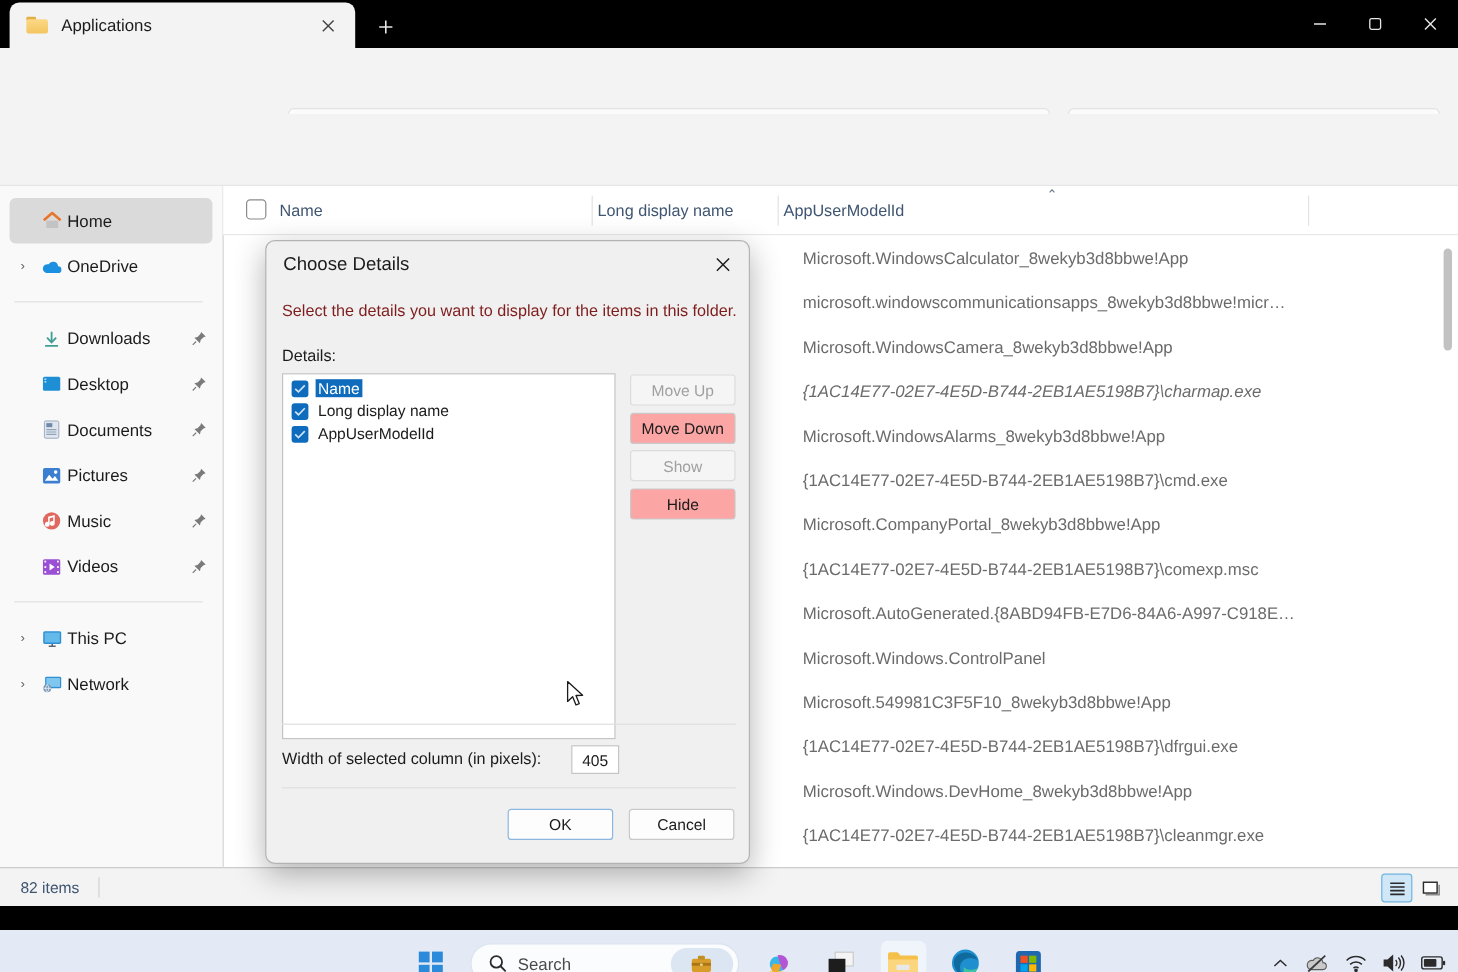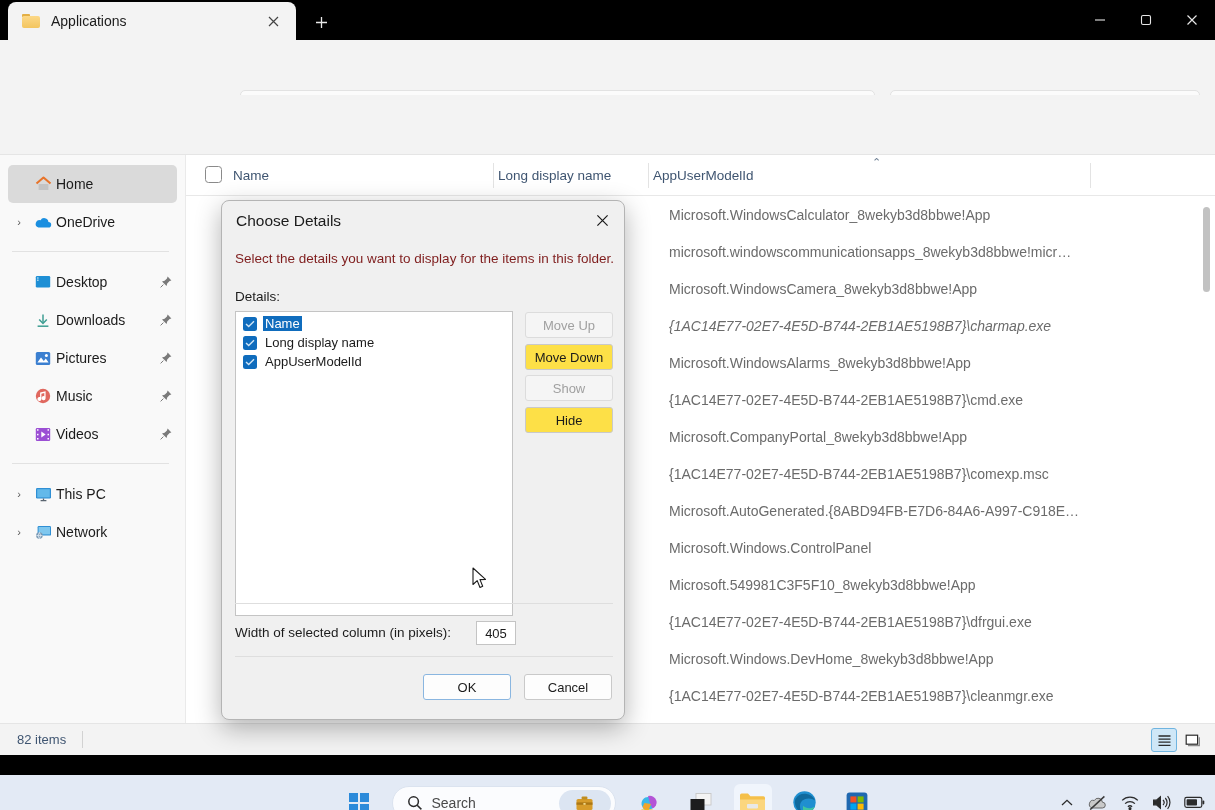--- a/index.html
+++ b/index.html
@@ -224,21 +224,21 @@
   }
   .li-chk {
     width:14px; height:14px; background:#0f6cbd; border-radius:2.5px;
     display:flex; align-items:center; justify-content:center; flex:0 0 14px; margin-right:6px;
   }
   .li-chk svg { display:block; }
   .li-text { padding:0 2px; }
   .li-text.sel { background:#0f6cbd; color:#ffffff; }
   .dlg-btn {
     position:absolute; left:303px; width:88px; height:26px;
-    background:#fde047; border:1px solid #c9c9c9; border-radius:3px;
+    background:#fca5a5; border:1px solid #c9c9c9; border-radius:3px;
     font-size:13px; color:#1b1b1b; display:flex; align-items:center; justify-content:center;
   }
   .dlg-btn.disabled { color:#a0a0a0; background:#f5f5f5; border-color:#dcdcdc; }
   .dlg-hsep { position:absolute; left:13px; width:378px; height:1px; background:#dedede; }
   .dlg-bottom-lbl { position:absolute; left:13px; top:424px; font-size:13.5px; color:#1b1b1b; }
   .dlg-widthbox {
     position:absolute; left:254px; top:420px; width:40px; height:24px;
     background:#ffffff; border:1px solid #c4c4c4;
     display:flex; align-items:center; justify-content:center;
     font-size:13px; color:#1b1b1b;
@@ -436,44 +436,61 @@
             <path d="M4.4 11.5 h10 a2.8 2.8 0 0 0 0-5.6 a4.2 4.2 0 0 0-7.9-1.6 a3.4 3.4 0 0 0-2.1 7.2 z" fill="#1b8fe0"></path>
           </svg>
       </span>
       <span class="nav-label">OneDrive</span>
       <span class="nav-pin"></span>
     </div>
     <div class="nav-div"></div>
     <div class="navitem">
       <span class="nav-chev"></span>
       <span class="nav-ico">
+        <svg width="16" height="15" viewBox="0 0 16 15" fill="none" stroke="#3f9e93" stroke-width="1.5">
+            <path d="M8 1.5 V10"></path>
+            <path d="M4.2 6.4 L8 10.4 L11.8 6.4"></path>
+            <path d="M2.6 13.2 H13.4"></path>
+          </svg>
+      </span>
+      <span class="nav-label">Downloads</span>
+      <span class="nav-pin">
+        <svg width="12" height="12" viewBox="0 0 12 12" fill="#7a7a7a">
+            <path d="M7.6 0.6 L11.4 4.4 L9.6 5 L7.2 7.4 L6.6 10 L2 5.4 L4.6 4.8 L7 2.4 Z"></path>
+            <path d="M3.4 8.6 L0.6 11.4" stroke="#7a7a7a" stroke-width="1"></path>
+          </svg>
+      </span>
+    </div>
+    <div class="navitem">
+      <span class="nav-chev"></span>
+      <span class="nav-ico">
         <svg width="16" height="14" viewBox="0 0 16 14">
             <rect x="0.8" y="1" width="14.4" height="11.6" rx="1.3" fill="#1e8fd5"></rect>
             <rect x="2" y="2.4" width="1.6" height="1.2" fill="#bfe4f7"></rect>
             <rect x="2" y="4.6" width="1.6" height="1.2" fill="#bfe4f7"></rect>
           </svg>
       </span>
       <span class="nav-label">Desktop</span>
       <span class="nav-pin">
         <svg width="12" height="12" viewBox="0 0 12 12" fill="#7a7a7a">
             <path d="M7.6 0.6 L11.4 4.4 L9.6 5 L7.2 7.4 L6.6 10 L2 5.4 L4.6 4.8 L7 2.4 Z"></path>
             <path d="M3.4 8.6 L0.6 11.4" stroke="#7a7a7a" stroke-width="1"></path>
           </svg>
       </span>
     </div>
     <div class="navitem">
       <span class="nav-chev"></span>
       <span class="nav-ico">
-        <svg width="16" height="15" viewBox="0 0 16 15" fill="none" stroke="#3f9e93" stroke-width="1.5">
-            <path d="M8 1.5 V10"></path>
-            <path d="M4.2 6.4 L8 10.4 L11.8 6.4"></path>
-            <path d="M2.6 13.2 H13.4"></path>
-          </svg>
-      </span>
-      <span class="nav-label">Downloads</span>
+        <svg width="14" height="16" viewBox="0 0 14 16">
+            <rect x="1" y="0.8" width="12" height="14.4" rx="1.2" fill="#dfe6ef" stroke="#9aa9bb" stroke-width="0.8"></rect>
+            <rect x="2.6" y="2.6" width="5" height="3.4" fill="#6f8aa8"></rect>
+            <path d="M2.6 8 H11 M2.6 10 H11 M2.6 12 H11" stroke="#8fa2b8" stroke-width="0.9"></path>
+          </svg>
+      </span>
+      <span class="nav-label">Documents</span>
       <span class="nav-pin">
         <svg width="12" height="12" viewBox="0 0 12 12" fill="#7a7a7a">
             <path d="M7.6 0.6 L11.4 4.4 L9.6 5 L7.2 7.4 L6.6 10 L2 5.4 L4.6 4.8 L7 2.4 Z"></path>
             <path d="M3.4 8.6 L0.6 11.4" stroke="#7a7a7a" stroke-width="1"></path>
           </svg>
       </span>
     </div>
     <div class="navitem">
       <span class="nav-chev"></span>
       <span class="nav-ico">

